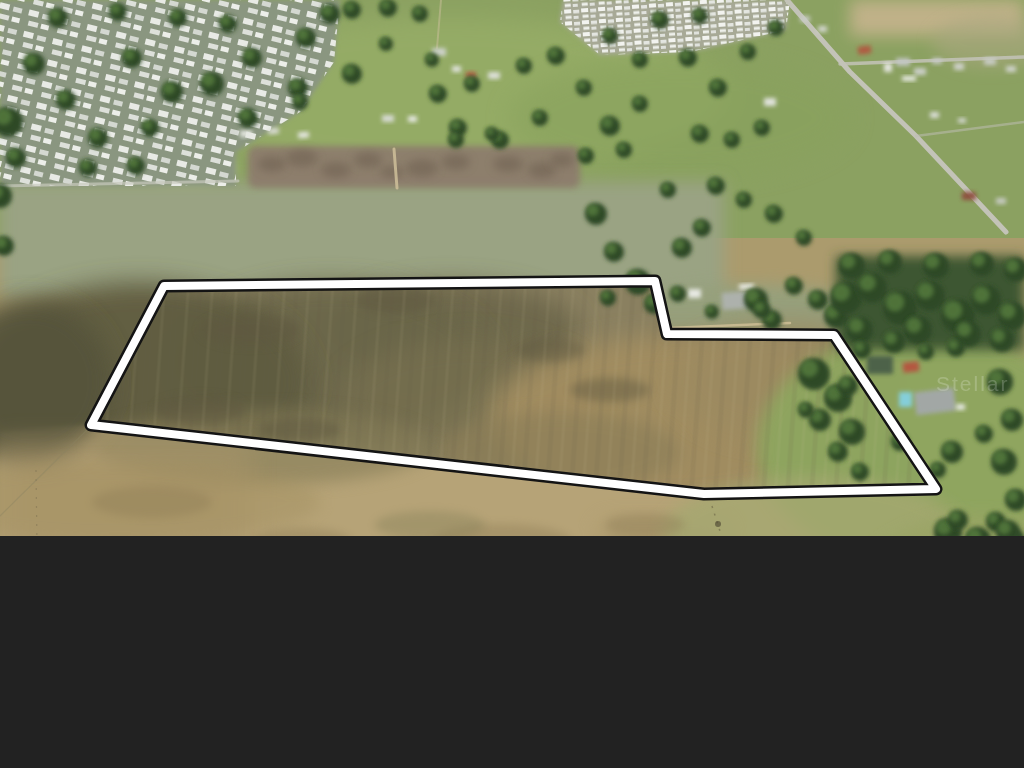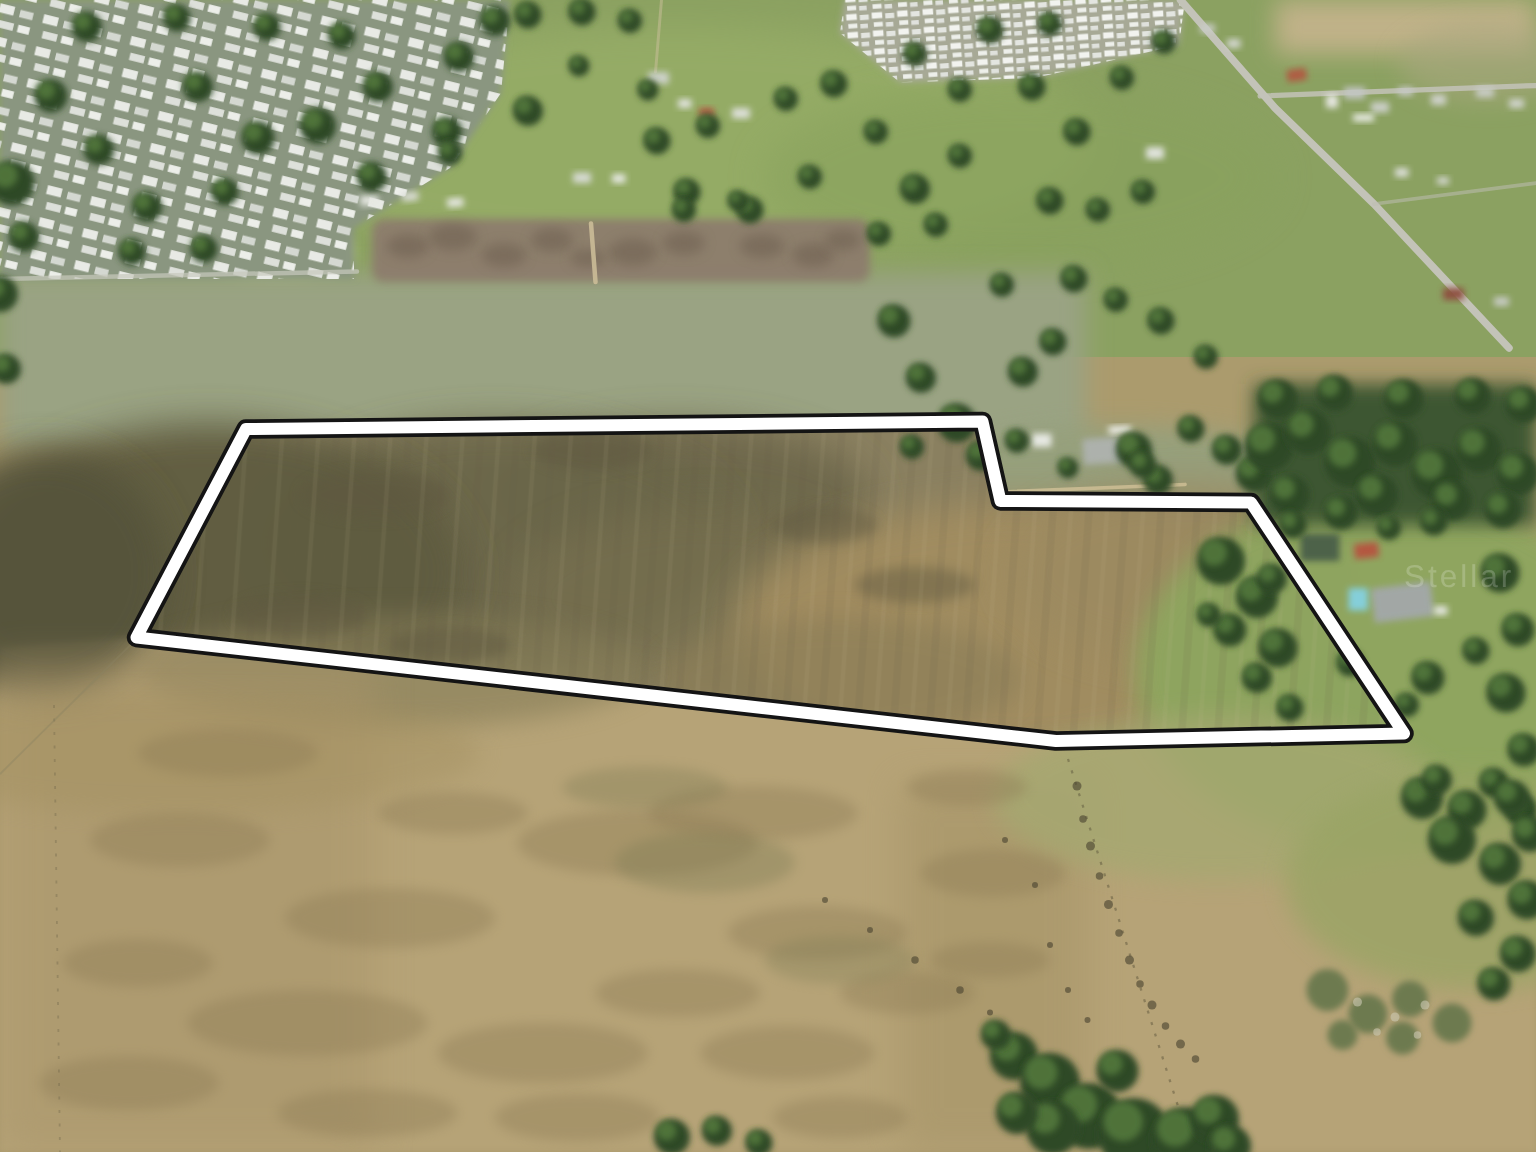--- a/index.html
+++ b/index.html
@@ -1,16 +1,16 @@
 <!DOCTYPE html>
 <html><head>
 <meta charset="utf-8">
 <style>
   html,body{margin:0;padding:0;background:#222;}
-  .stage{position:relative;width:1024px;height:768px;overflow:hidden;font-family:"Liberation Sans",sans-serif;}
+  .stage{position:relative;width:1024px;height:536px;overflow:hidden;font-family:"Liberation Sans",sans-serif;}
   .stage svg{position:absolute;left:0;top:0;display:block;}
   #wm{font-family:"Liberation Sans",sans-serif;font-weight:400;}
 </style>
 </head>
 <body>
 
 <div class="stage">
   <svg id="scene" width="1024" height="768" viewBox="0 0 1024 768" xmlns="http://www.w3.org/2000/svg" aria-label="Aerial drone photograph of a large vacant land parcel outlined with a white boundary, surrounded by mobile home parks, pastures, scattered homes and oak trees">
     <defs>
       <filter id="b2" x="-40%" y="-40%" width="180%" height="180%">

